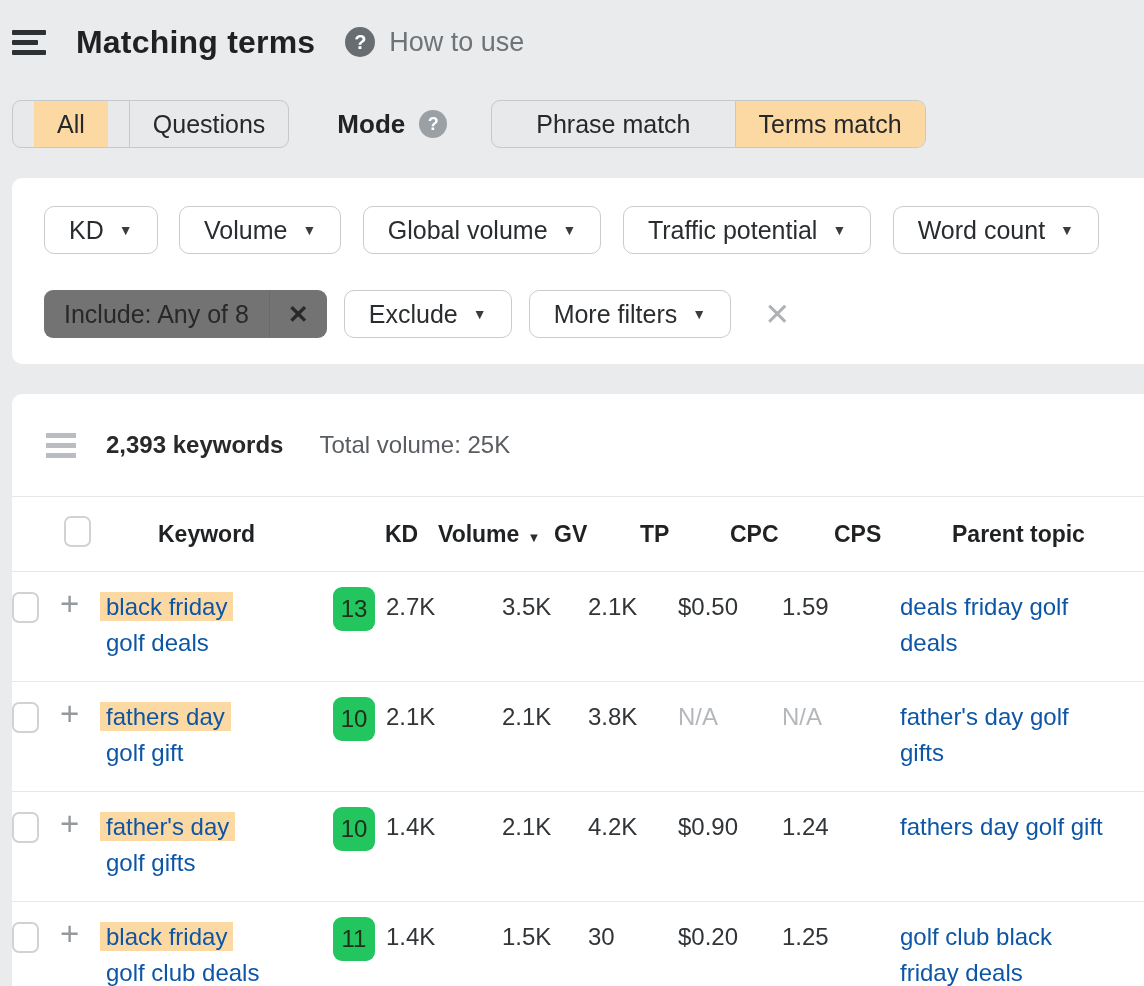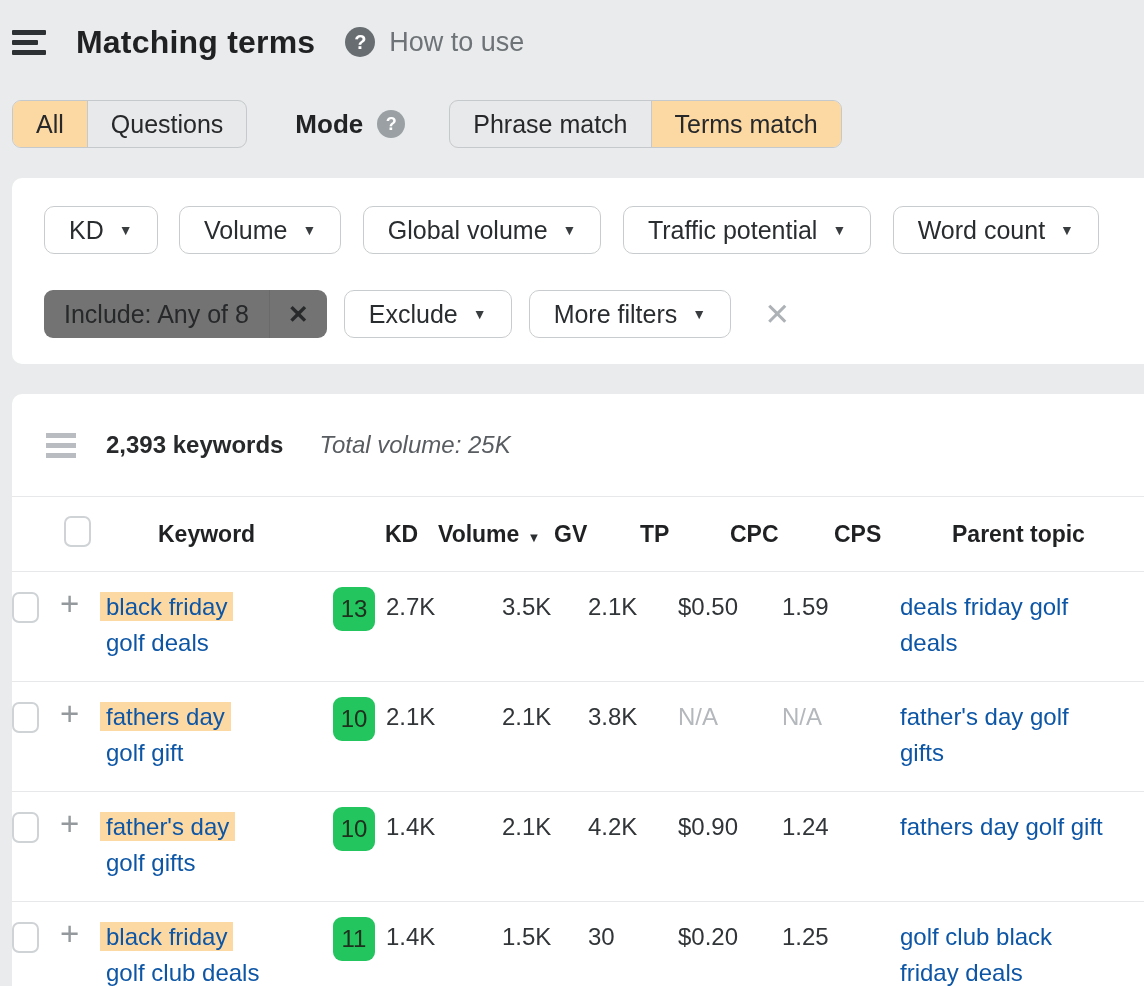--- a/index.html
+++ b/index.html
@@ -16,21 +16,21 @@
   .page-title { font-size:32px; font-weight:700; color:#1f2123; margin-left:30px; letter-spacing:.2px; }
   .qcircle { width:30px; height:30px; border-radius:50%; background:#686d71; color:#fff;
              font-size:20px; font-weight:700; display:flex; align-items:center; justify-content:center;
              margin-left:30px; flex:0 0 auto; }
   .qcircle.light { background:#9aa0a4; width:28px; height:28px; font-size:18px; margin-left:14px; }
   .howto { font-size:27px; color:#6e7377; margin-left:14px; }
 
   .hdr-row2 { display:flex; align-items:center; margin-top:32px; }
   .seg { display:inline-flex; border:1px solid #c6c9cc; border-radius:9px; overflow:hidden;
          height:48px; background:#e7e9ea; }
-  .seg-item { display:flex; align-items:center; padding:0 23px; font-size:25px; color:#26282a; cursor:pointer; }
+  .seg-item { display:flex; align-items:center; padding:0 23px; font-size:25px; color:#26282a; cursor:pointer;margin-left:21px; }
   .seg-item + .seg-item { border-left:1px solid #c6c9cc; }
   .seg-item.sel { background:#fcd8a3; }
   .mode-label { font-size:26px; font-weight:700; color:#212325; margin-left:48px; }
   .seg.match { margin-left:44px; }
 
   
   .filter-card { margin:30px 0 0 12px; background:#fff; border-radius:10px 0 0 10px;
                  padding:28px 0 26px 32px; }
   .fbtn { display:inline-flex; align-items:center; height:48px; padding:0 24px; margin-right:17px;
           background:#fff; border:1px solid #c9ccce; border-radius:10px; font-size:25px; color:#2a2d2f;
@@ -45,21 +45,21 @@
   .clear-x { font-size:31px; color:#adb2b6; margin-left:16px; cursor:pointer; line-height:1; }
 
   
   .table-card { margin:30px 0 0 12px; background:#fff; border-radius:10px 0 0 10px;
                 height:620px; overflow:hidden; }
   .toolbar { display:flex; align-items:center; height:103px; padding-left:34px;
              border-bottom:1px solid #e6e8ea; }
   .gmenu-icon { width:30px; cursor:pointer; }
   .gmenu-icon .bar { height:5px; background:#b9bdc1; margin:5px 0; }
   .kw-count { font-size:24px; font-weight:700; color:#27292b; margin-left:30px; }
-  .total-vol { font-size:24px; color:#595d61; margin-left:36px;font-style:italic; }
+  .total-vol { font-size:24px; color:#595d61; margin-left:36px; }
 
   .trow { display:grid; padding-left:52px;
           grid-template-columns:46px 44px 231px 53px 116px 86px 90px 104px 84px auto; }
   .thead { height:75px; align-items:center; border-bottom:1px solid #e6e8ea;
            font-size:23px; font-weight:700; color:#1f2123; }
   .thead .c-kw { padding-left:4px; }
   .num { text-align:left; }
   .c-parent { padding-left:34px; }
   .sort-arrow { font-size:13px; margin-left:8px; color:#2c2f31; }
 

